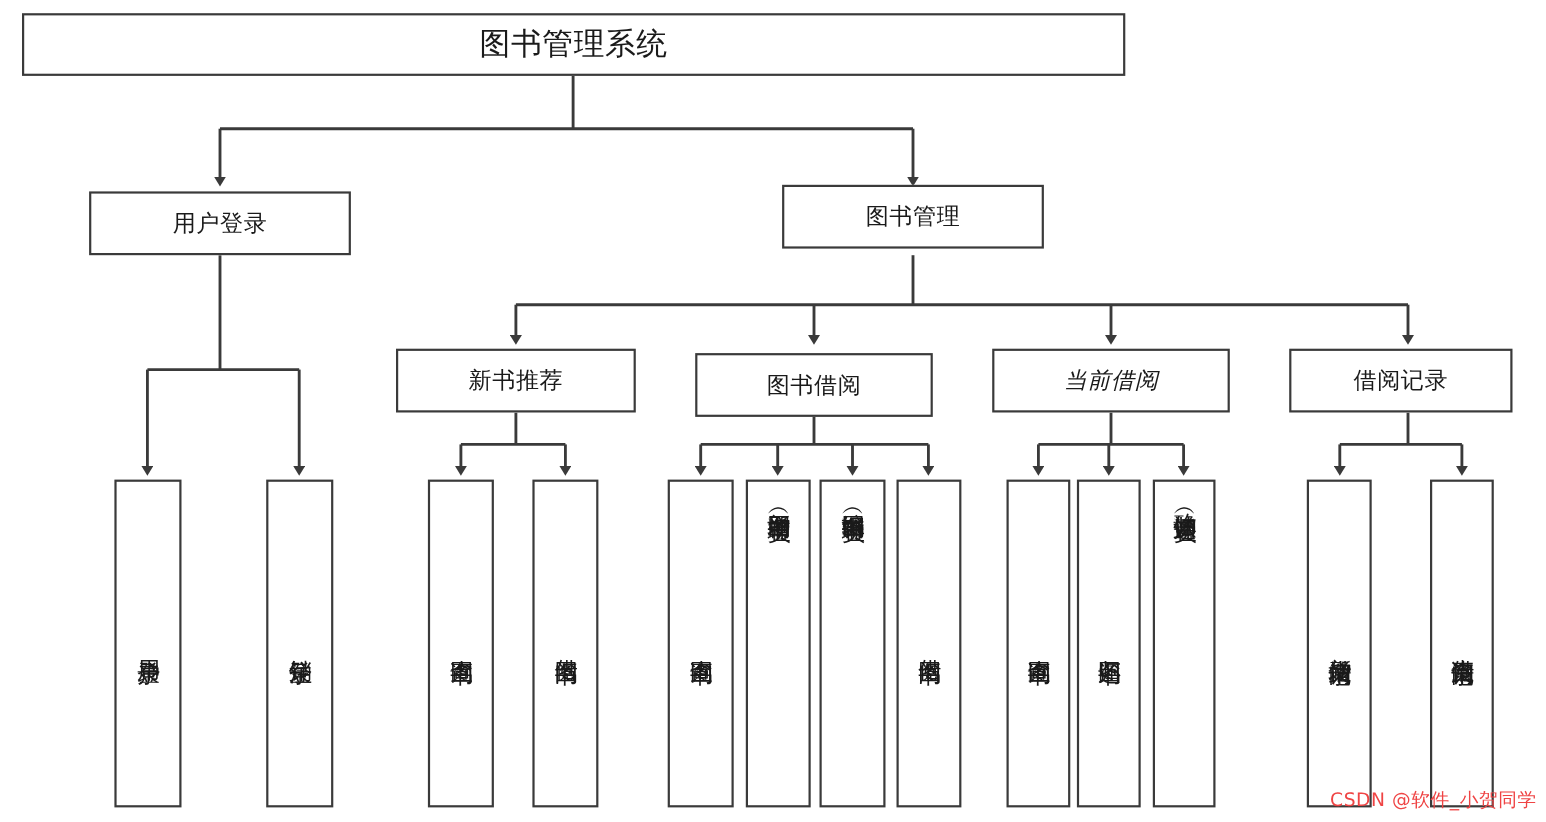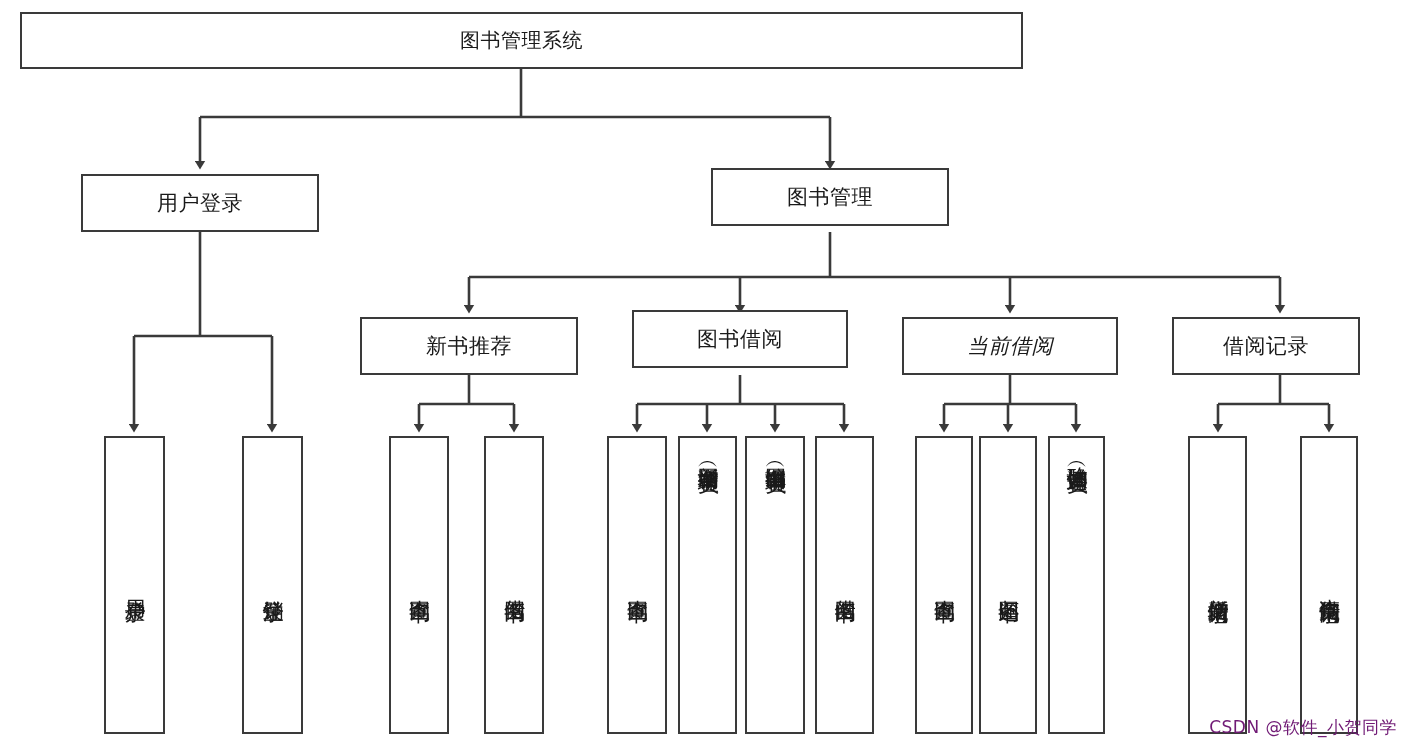--- a/index.html
+++ b/index.html
@@ -40,21 +40,21 @@
     display: block;
     text-align: center;
     line-height: 1.08;
     letter-spacing: 0.5px;
   }
   .node.horizontal .node-label {
     font-size: 21px;
     white-space: nowrap;
   }
   .node.root .node-label {
-    font-size: 20px;
+    font-size: 28px;
   }
   .node.vertical {
     align-items: flex-start;
     padding-top: 12px;
   }
   .node.vertical .node-label {
     writing-mode: vertical-rl;
     text-orientation: upright;
     font-size: 21px;
     line-height: 1.12;
@@ -64,21 +64,21 @@
   }
   .node.vertical.centered {
     align-items: center;
     padding-top: 0;
   }
   #watermark {
     position: absolute;
     right: 8px;
     bottom: 8px;
     font-size: 17px;
-    color: #701a75;
+    color: #ef4444;
     white-space: nowrap;
     letter-spacing: 0.5px;
     user-select: none;
   }
 </style>
 </head>
 <body>
 
 <div id="diagram-root">
 
@@ -139,27 +139,27 @@
   <div class="node horizontal" style="left:81px; top:174px; width:238px; height:58px;">
     <span class="node-label">用户登录</span>
   </div>
   <div class="node horizontal" style="left:711px; top:168px; width:238px; height:58px;">
     <span class="node-label">图书管理</span>
   </div>
 
   <div class="node horizontal" style="left:360px; top:317px; width:218px; height:58px;align-items:center;">
     <span class="node-label">新书推荐</span>
   </div>
-  <div class="node horizontal" style="left:632px; top:310px; width:216px; height:58px;">
+  <div class="node horizontal" style="left:632px; top:321px; width:216px; height:58px;">
     <span class="node-label">图书借阅</span>
   </div>
   <div class="node horizontal" style="left:902px; top:317px; width:216px; height:58px;font-style:italic;">
     <span class="node-label">当前借阅</span>
   </div>
-  <div class="node horizontal" style="left:1172px; top:317px; width:188px; height:58px;">
+  <div class="node horizontal" style="left:1172px; top:317px; width:203px; height:58px;">
     <span class="node-label">借阅记录</span>
   </div>
 
   <div class="node vertical centered" style="left:104px; top:436px; width:61px; height:298px;">
     <span class="node-label">用户登录</span>
   </div>
   <div class="node vertical centered" style="left:242px; top:436px; width:61px; height:298px;">
     <span class="node-label">注销登录</span>
   </div>
 

